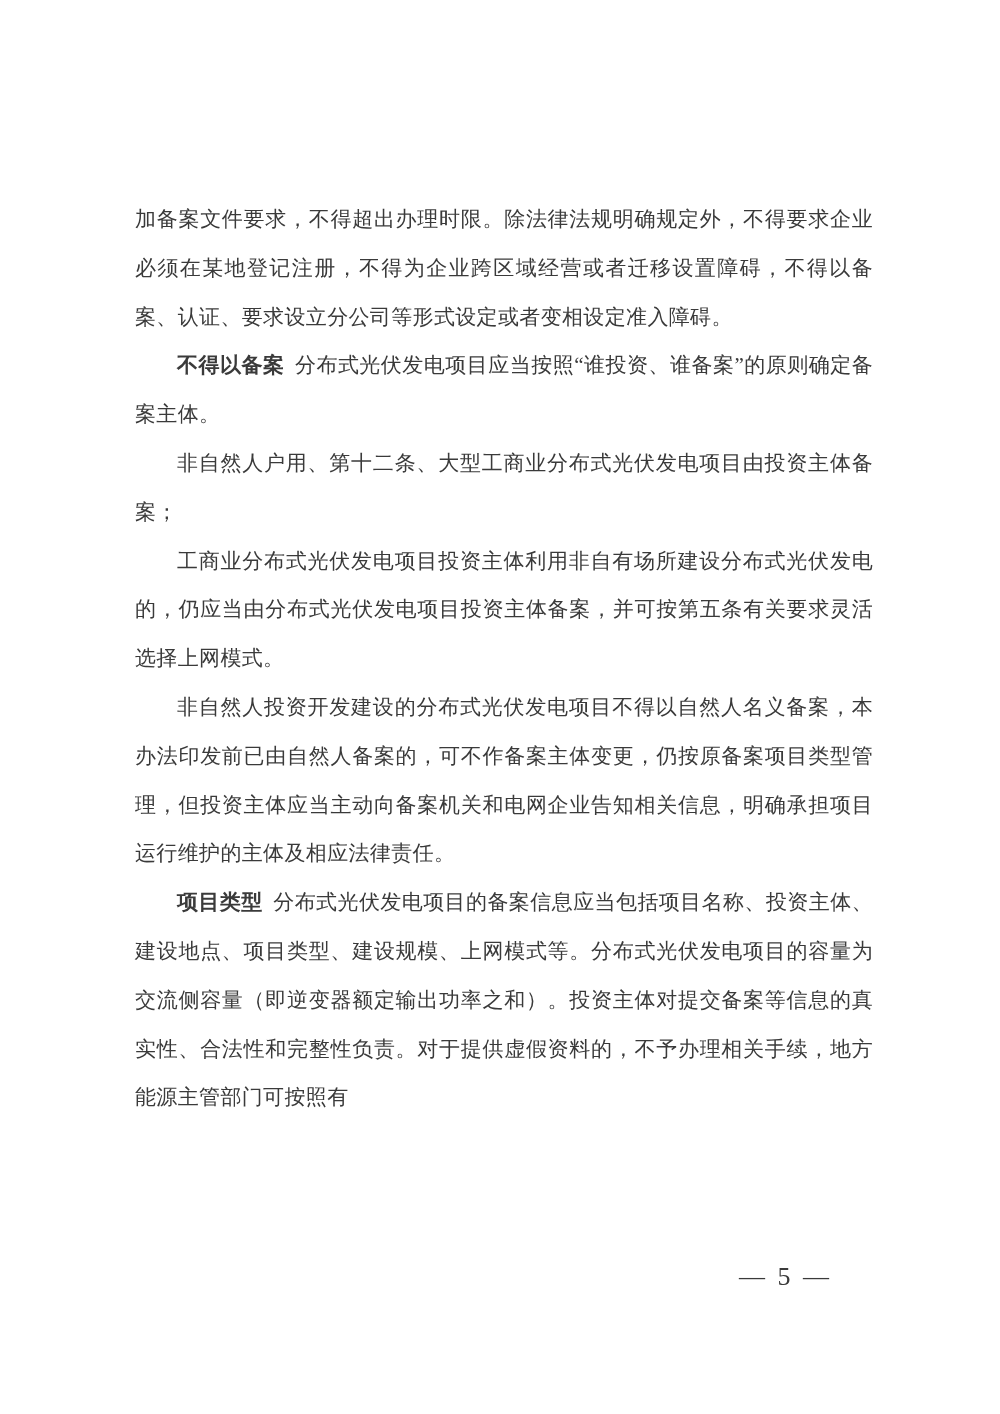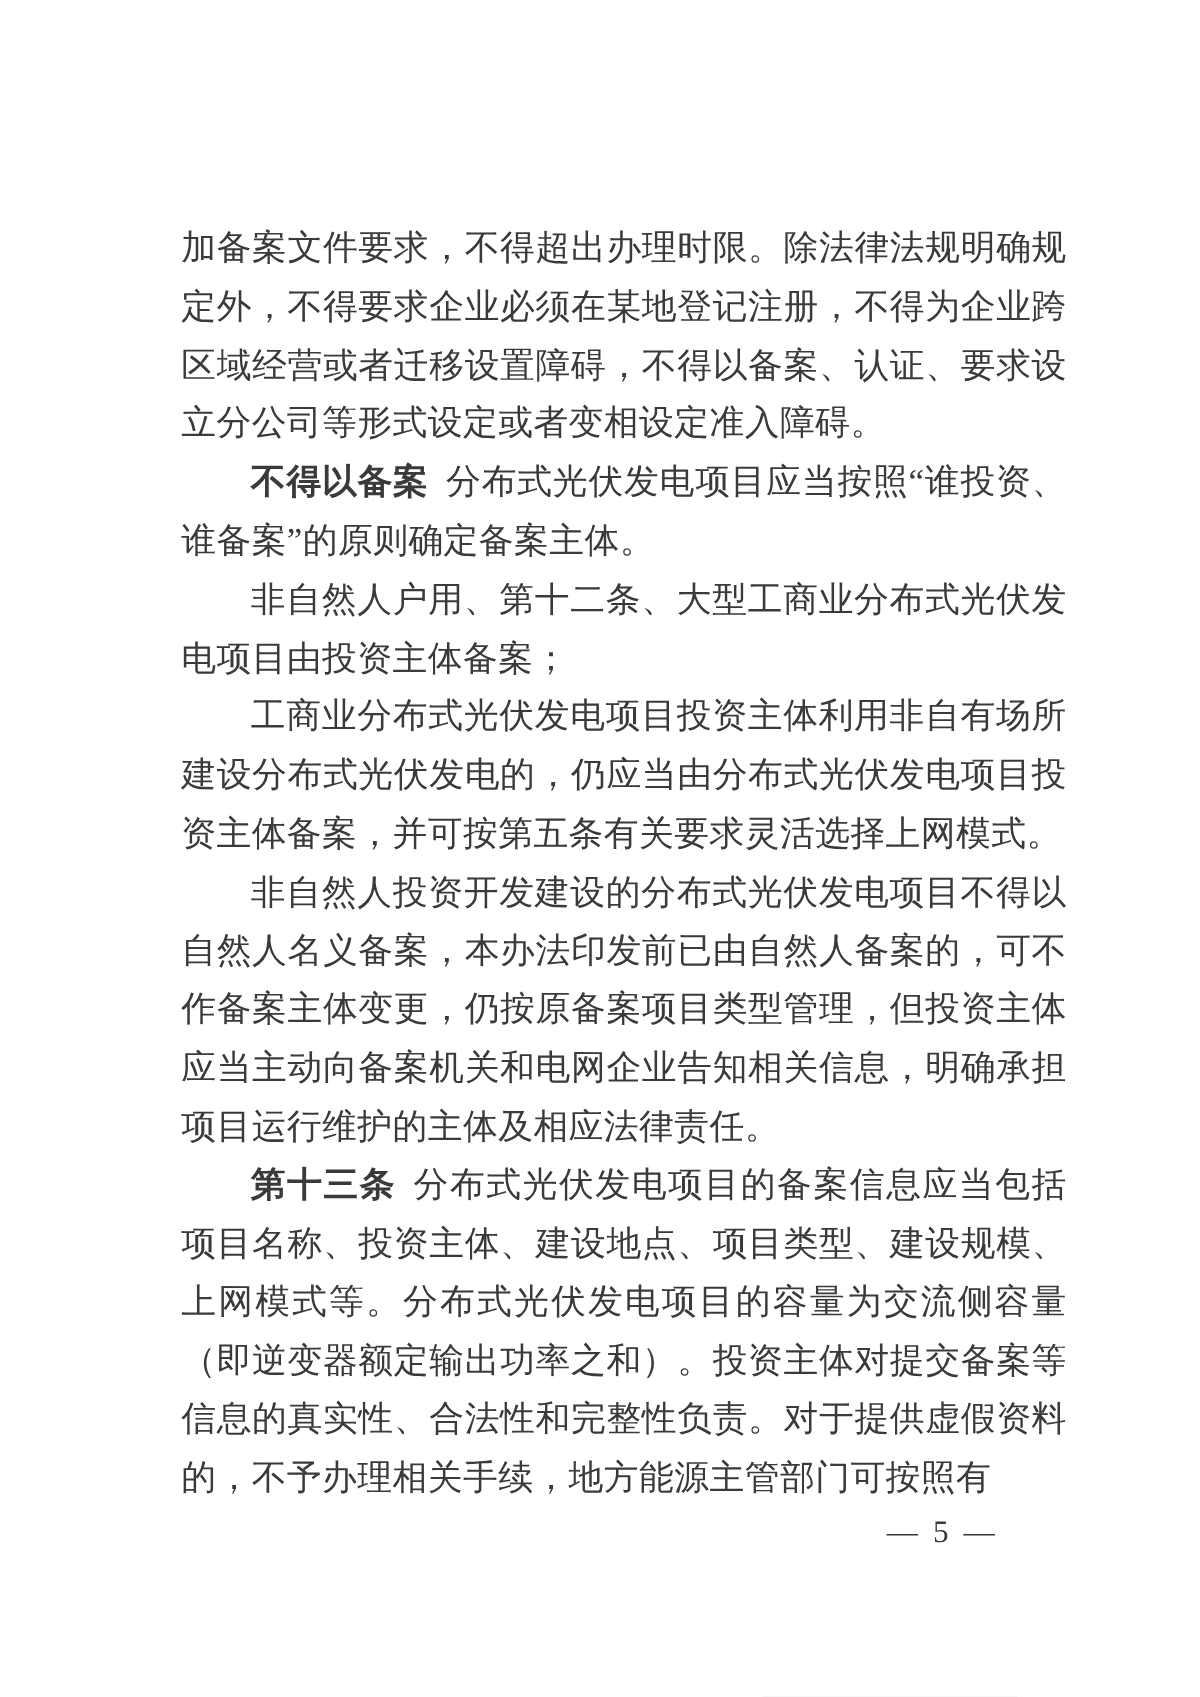--- a/index.html
+++ b/index.html
@@ -13,28 +13,27 @@
     height: 1414px;
     margin: 0 auto;
     background: #ffffff;
     font-family: "Liberation Serif", "DejaVu Serif", serif;
     color: #3a3a3a;
     overflow: hidden;
   }
   .content {
     position: absolute;
     left: 135px;
-    top: 183px;
+    top: 195px;
     width: 738px;
-    font-size: 29px;
+    font-size: 21px;
     line-height: 48.8px;
     letter-spacing: 0.35px;
     text-align: justify;
     text-justify: inter-ideograph;
-    margin-left: 16px;
   }
   p.para {
     margin: 0;
     padding: 0;
   }
   p.indent {
     text-indent: 2em;
   }
   .lead {
     font-weight: 700;
@@ -60,18 +59,18 @@
 
     <p class="para indent"><b class="lead">不得以备案</b><span>分布式光伏发电项目应当按照“谁投资、谁备案”的原则确定备案主体。</span></p>
 
 
     <p class="para indent"><span>非自然人户用、第十二条、大型工商业分布式光伏发电项目由投资主体备案；</span></p>
 
     <p class="para indent"><span>工商业分布式光伏发电项目投资主体利用非自有场所建设分布式光伏发电的，仍应当由分布式光伏发电项目投资主体备案，并可按第五条有关要求灵活选择上网模式。</span></p>
 
     <p class="para indent"><span>非自然人投资开发建设的分布式光伏发电项目不得以自然人名义备案，本办法印发前已由自然人备案的，可不作备案主体变更，仍按原备案项目类型管理，但投资主体应当主动向备案机关和电网企业告知相关信息，明确承担项目运行维护的主体及相应法律责任。</span></p>
 
-    <p class="para indent"><b class="lead">第十三条</b><span>分布式光伏发电项目的备案信息应当包括项目名称、投资主体、建设地点、项目类型、建设规模、上网模式等。分布式光伏发电项目的容量为交流侧容量（即逆变器额定输出功率之和）。投资主体对提交备案等信息的真实性、合法性和完整性负责。对于提供虚假资料的，不予办理相关手续，地方能源主管部门可按照有</span></p>
+    <p class="para indent"><b class="lead">项目类型</b><span>分布式光伏发电项目的备案信息应当包括项目名称、投资主体、建设地点、项目类型、建设规模、上网模式等。分布式光伏发电项目的容量为交流侧容量（即逆变器额定输出功率之和）。投资主体对提交备案等信息的真实性、合法性和完整性负责。对于提供虚假资料的，不予办理相关手续，地方能源主管部门可按照有</span></p>
 
   </div>
 
   <div class="footer">— 5 —</div>
 </div>
 
 </body></html>

